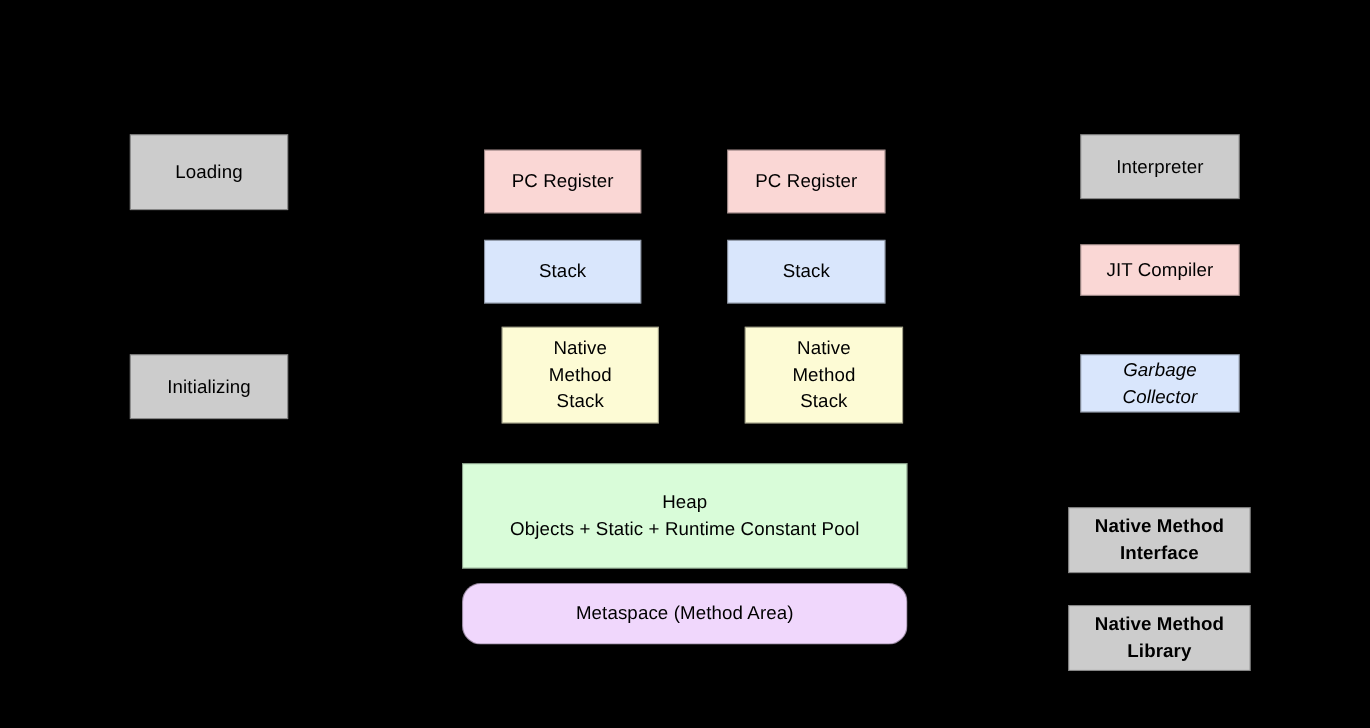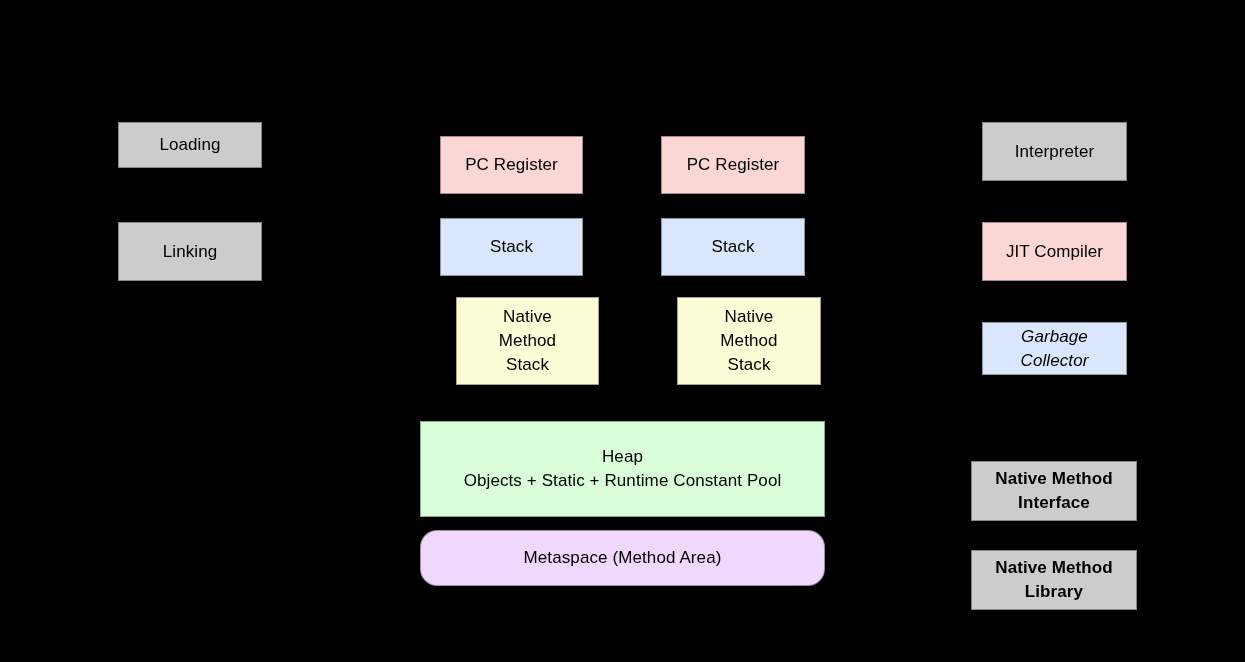--- a/index.html
+++ b/index.html
@@ -31,22 +31,22 @@
     border: 0.5px solid rgba(0,0,0,0.35);
   }
   .node.two-line { line-height: 1.4; }
   .node.three-line { line-height: 1.42; margin-left: 16px; }
 </style>
 </head>
 <body>
 
 <div id="canvas" style="background: rgb(0, 0, 0);">
     <div style="position: absolute; left: 0px; top: 0px; width: 100%; height: 100%; pointer-events: none;">
-      <div class="node" style="left: 118px; top: 122px; width: 144px; height: 46px; background: rgb(204, 204, 204); color: rgb(0, 0, 0); pointer-events: auto;">Loading</div>
-      <div class="node" style="left: 118px; top: 222px; width: 144px; height: 59px; background: rgb(204, 204, 204); color: rgb(0, 0, 0); pointer-events: auto;">Linking</div>
+      <div class="node" style="left: 118px; top: 122px; width: 144px; height: 69px; background: rgb(204, 204, 204); color: rgb(0, 0, 0); pointer-events: auto;">Loading</div>
+      <div class="node" style="left: 118px; top: 322px; width: 144px; height: 59px; background: rgb(204, 204, 204); color: rgb(0, 0, 0); pointer-events: auto;">Initializing</div>
     </div>
     <div style="position: absolute; left: 0px; top: 0px; width: 100%; height: 100%; pointer-events: none;">
       <div class="node" style="left: 440px; top: 136px; width: 143px; height: 58px; background: rgb(250, 215, 213); color: rgb(0, 0, 0); pointer-events: auto;">PC Register</div>
       <div class="node" style="left: 440px; top: 218px; width: 143px; height: 58px; background: rgb(217, 230, 252); color: rgb(0, 0, 0); pointer-events: auto;">Stack</div>
       <div class="node three-line" style="left: 440px; top: 297px; width: 143px; height: 88px; background: rgb(253, 251, 213); color: rgb(0, 0, 0); pointer-events: auto;">Native
 Method
 Stack</div>
     </div>
     <div style="position: absolute; left: 0px; top: 0px; width: 100%; height: 100%; pointer-events: none;">
       <div class="node" style="left: 661px; top: 136px; width: 144px; height: 58px; background: rgb(250, 215, 213); color: rgb(0, 0, 0); pointer-events: auto;">PC Register</div>
@@ -55,21 +55,21 @@
 Method
 Stack</div>
     </div>
     <div style="position: absolute; left: 0px; top: 0px; width: 100%; height: 100%; pointer-events: none;">
       <div class="node two-line" style="left: 420px; top: 421px; width: 405px; height: 96px; background: rgb(217, 252, 217); color: rgb(0, 0, 0); pointer-events: auto;">Heap
 Objects + Static + Runtime Constant Pool</div>
       <div class="node" style="left: 420px; top: 530px; width: 405px; height: 56px; background: rgb(240, 215, 252); color: rgb(0, 0, 0); pointer-events: auto; border-radius: 17px;">Metaspace (Method Area)</div>
     </div>
     <div style="position: absolute; left: 0px; top: 0px; width: 100%; height: 100%; pointer-events: none;">
       <div class="node" style="left: 982px; top: 122px; width: 145px; height: 59px; background: rgb(204, 204, 204); color: rgb(0, 0, 0); pointer-events: auto;">Interpreter</div>
-      <div class="node" style="left: 982px; top: 222px; width: 145px; height: 59px; background: rgb(250, 215, 213); color: rgb(0, 0, 0); pointer-events: auto;">JIT Compiler</div>
+      <div class="node" style="left: 982px; top: 222px; width: 145px; height: 47px; background: rgb(250, 215, 213); color: rgb(0, 0, 0); pointer-events: auto;">JIT Compiler</div>
       <div class="node two-line" style="left: 982px; top: 322px; width: 145px; height: 53px; background: rgb(217, 230, 252); color: rgb(0, 0, 0); pointer-events: auto; font-style: italic;">Garbage
 Collector</div>
     </div>
     <div style="position: absolute; left: 0px; top: 0px; width: 100%; height: 100%; pointer-events: none; font-weight: bold;">
       <div class="node two-line" style="left: 971px; top: 461px; width: 166px; height: 60px; background: rgb(204, 204, 204); color: rgb(0, 0, 0); pointer-events: auto;">Native Method
 Interface</div>
       <div class="node two-line" style="left: 971px; top: 550px; width: 166px; height: 60px; background: rgb(204, 204, 204); color: rgb(0, 0, 0); pointer-events: auto;">Native Method
 Library</div>
     </div>
   </div>

